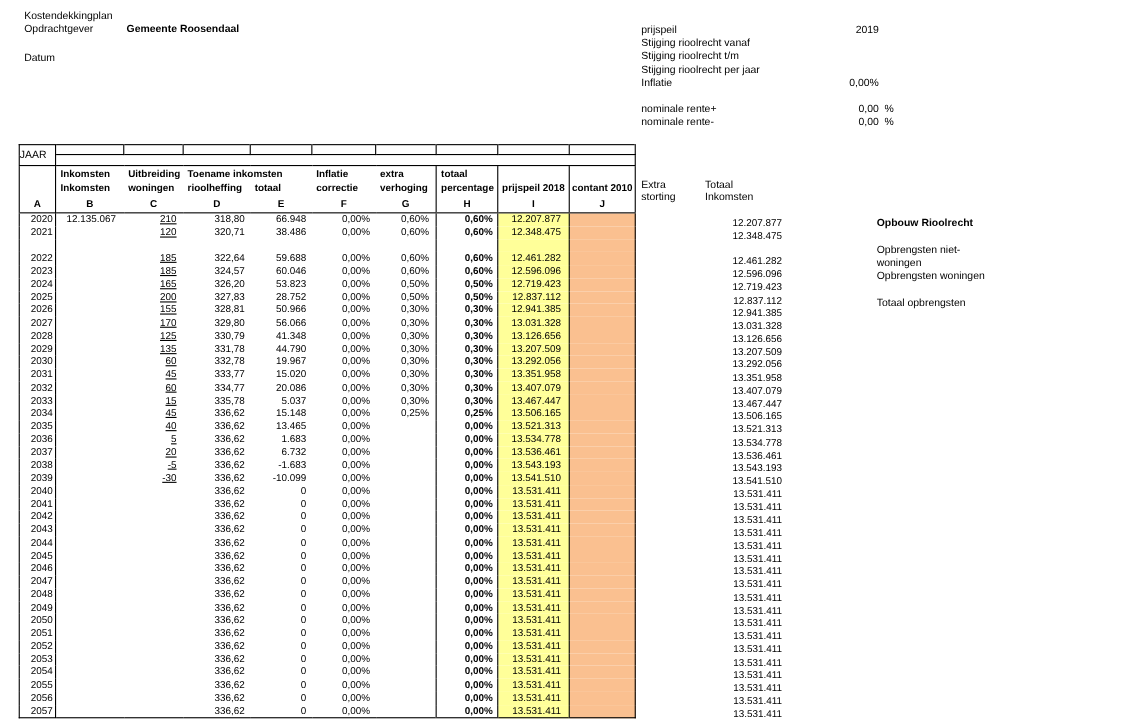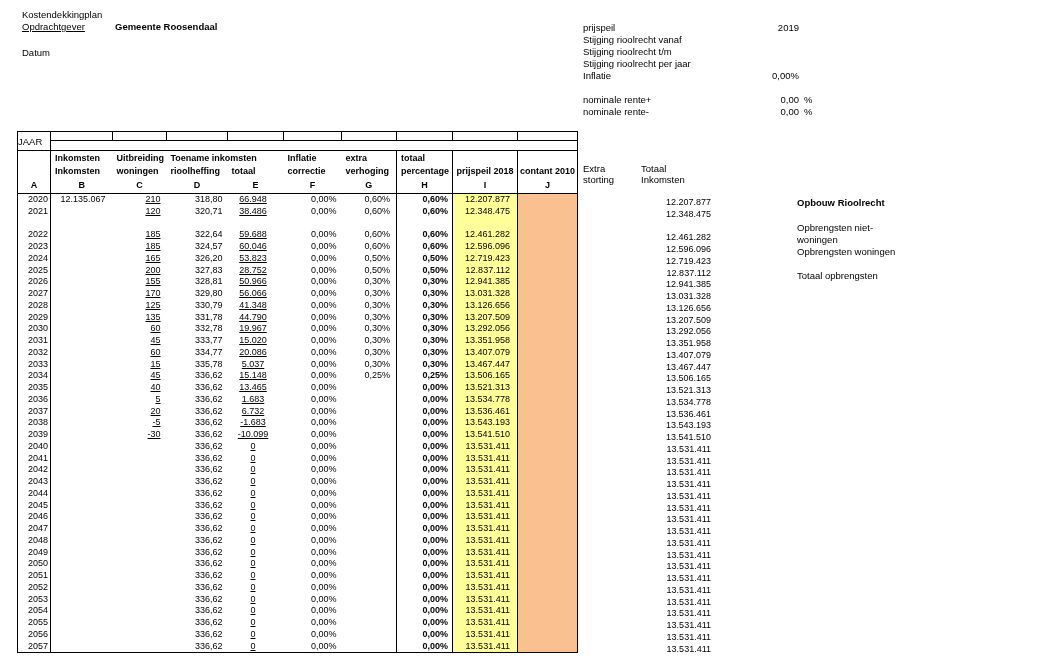--- a/index.html
+++ b/index.html
@@ -7,21 +7,21 @@
   .page {
     position:relative; width:944px; height:662px; background:#fff;
     font-family:"Liberation Sans","DejaVu Sans",sans-serif; font-size:9.5px; color:#000;
     overflow:hidden;
   }
   .abs { position:absolute; }
   .bold { font-weight:bold; }
 
   
   .doc-title { left:22px; top:9px; }
-  .client-label { left:22px; top:21px;text-decoration:underline; }
+  .client-label { left:22px; top:21px; }
   .client-value { left:115px; top:21px; font-weight:bold; }
   .date-label { left:22px; top:47px; }
 
   
   .params { left:583px; top:22px; width:240px; }
   .param-row { position:relative; height:12px; line-height:12px; }
   .param-row.gap { height:12px; }
   .param-label { position:absolute; left:0; top:0; white-space:nowrap; }
   .param-value { position:absolute; left:146px; top:0; width:70px; text-align:right; }
   .param-suffix { position:absolute; left:221px; top:0; }
@@ -42,21 +42,21 @@
   th.ha { border-right:1px solid #000; }
   .l1,.l2 { height:13px; line-height:13px; text-align:left; padding-left:4px; white-space:nowrap; }
   .letter { height:15px; line-height:15px; text-align:center; padding-left:0; }
   th.center .l2 { text-align:center; padding-left:0; }
 
   tbody td { height:11.75px; line-height:11.75px; white-space:nowrap; }
   tbody td.col-a { border-right:1px solid #000; text-align:right; padding-right:2px; }
   tbody td.col-b { text-align:right; padding-right:7px; }
   tbody td.col-c { text-align:right; padding-right:6px;text-decoration:underline; }
   tbody td.col-d { text-align:right; padding-right:5px; }
-  tbody td.col-e { text-align:center; padding-right:5px;text-decoration:underline; }
+  tbody td.col-e { text-align:right; padding-right:5px; }
   tbody td.col-f { text-align:right; padding-right:5px; }
   tbody td.col-g { text-align:right; padding-right:6px; }
   tbody td.col-h { border-left:1px solid #000; text-align:right; padding-right:4px; font-weight:bold; }
   tbody td.col-i { border-left:1px solid #000; text-align:right; padding-right:7px; background:var(--yellow,#FFFF99); }
   tbody td.col-j { border-left:1px solid #000; background:var(--orange,#FAC090); }
 
   
   .extra-head { left:583px; top:163px; line-height:11px; }
   .totaal-head { left:641px; top:163px; line-height:11px; }
   .tot-col { left:630px; top:197px; width:81px; font-size:9px; }

